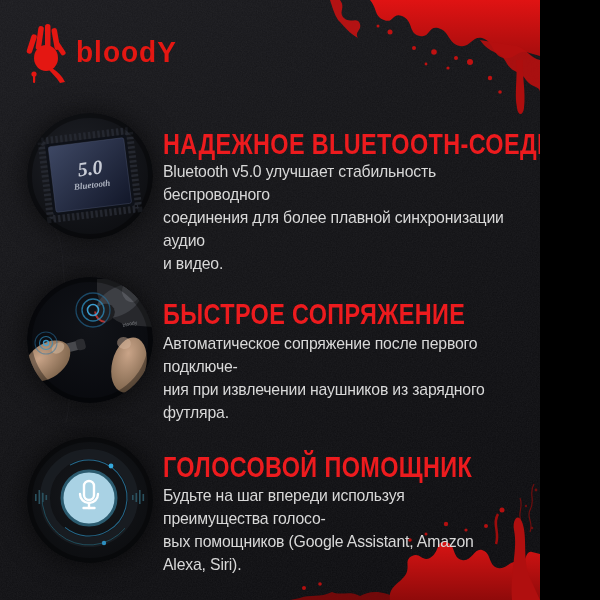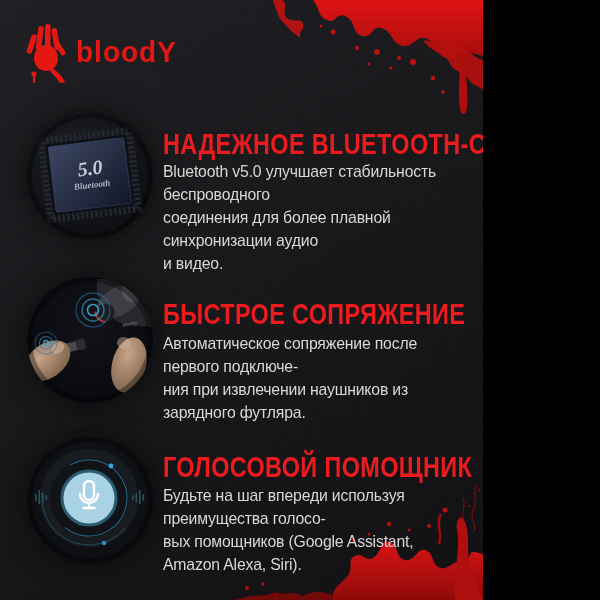--- a/index.html
+++ b/index.html
@@ -1,17 +1,17 @@
 <!DOCTYPE html>
 <html><head>
 <meta charset="utf-8">
 <style>
   html,body{margin:0;padding:0;background:#000;}
   .page{
-    position:relative;width:483px;height:600px;overflow:hidden;
+    position:relative;width:540px;height:600px;overflow:hidden;
     background:#121215;
     font-family:"Liberation Sans",sans-serif;
   }
   .bg-layer{position:absolute;left:0;top:0;width:600px;height:600px;}
   .splat-tr{position:absolute;top:0;right:0;}
   .splash-br{position:absolute;bottom:0;right:0;}
   .splat-edge{position:absolute;top:478px;right:0;}
   
   .logo{position:absolute;left:26px;top:22px;display:flex;align-items:center;}
   .logo-text{

